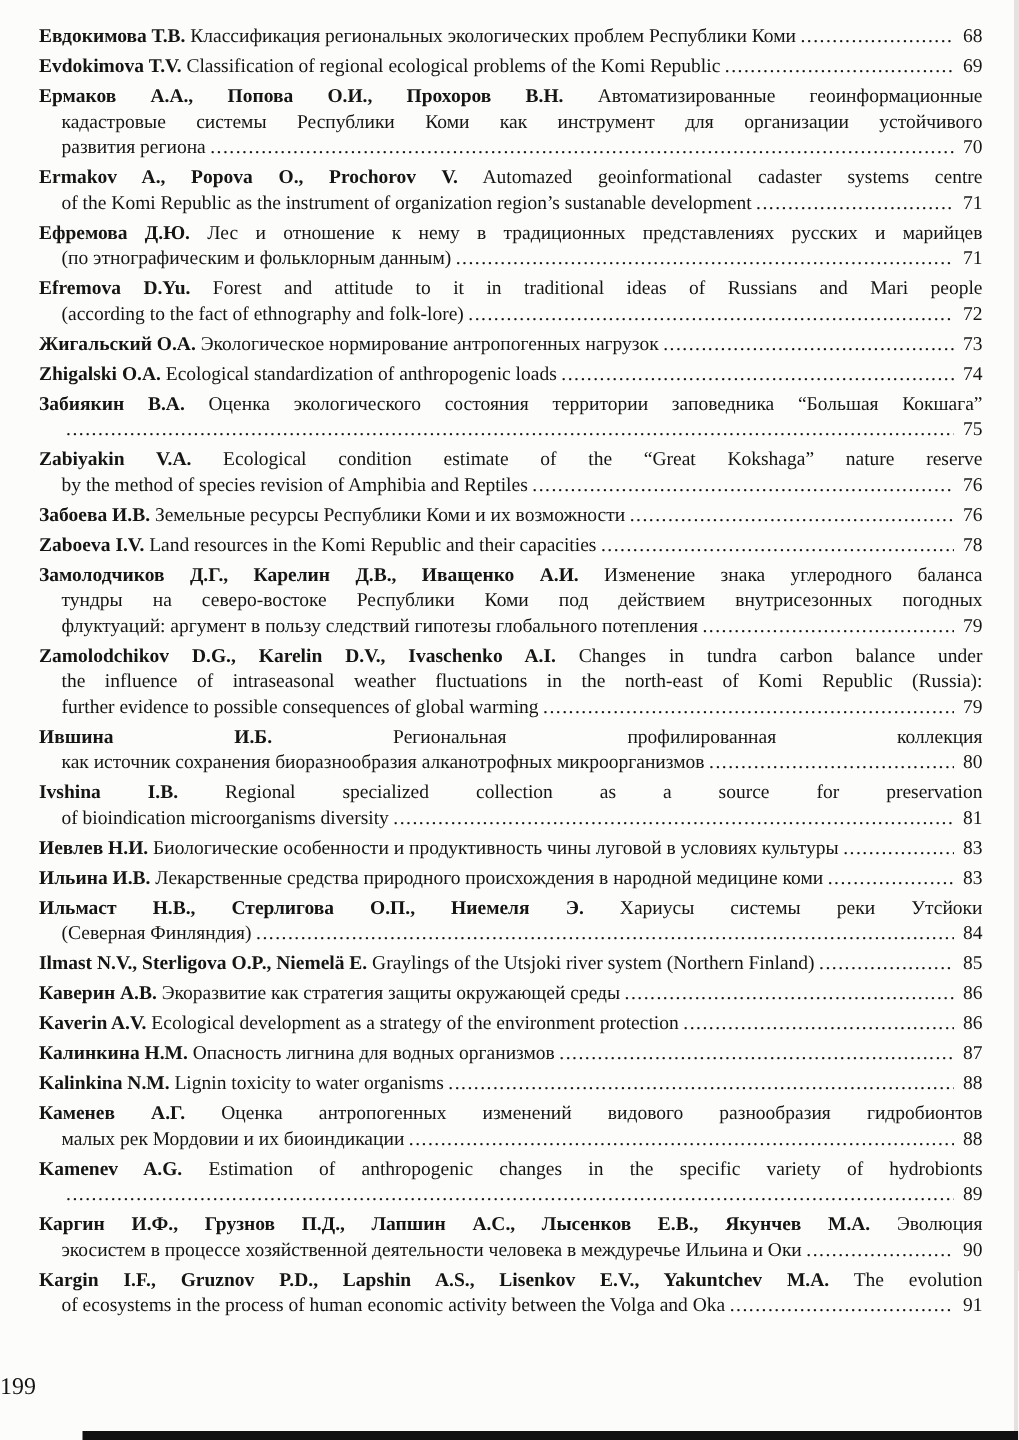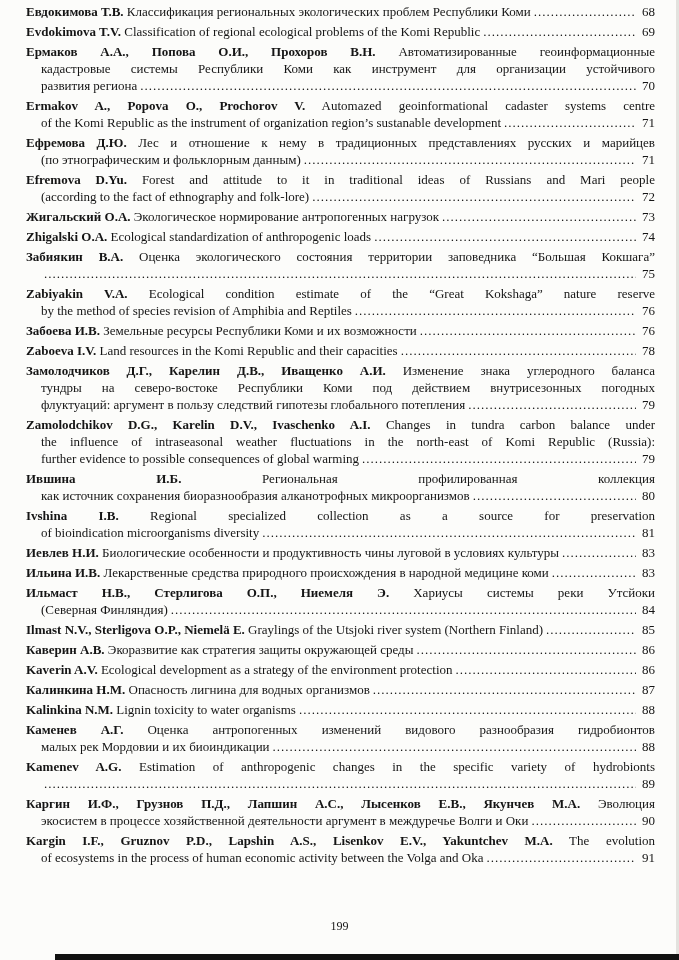--- a/index.html
+++ b/index.html
@@ -9,21 +9,21 @@
     width: 679px;
     height: 960px;
     background: #fcfcfa;
     overflow: hidden;
     font-family: "Liberation Serif", serif;
     font-size: 13px;
     color: #151515;
   }
   .content {
     position: absolute;
-    top: 3px;
+    top: 15px;
     left: 26px;
     right: 24px;
   }
   .entry { margin-bottom: 3px; }
   .line { line-height: 17px; }
   .line.jtext {
     display: block;
     text-align: justify;
     text-align-last: justify;
   }
@@ -48,22 +48,21 @@
   .pagenum {
     flex: 0 0 auto;
     min-width: 16px;
     text-align: right;
   }
   .footer-num {
     position: absolute;
     bottom: 26px;
     left: 0;
     right: 0;
-    text-align: center;
-    font-size: 12px;
+    font-size: 16px;
   }
   .bottom-bar {
     position: absolute;
     bottom: 0;
     left: 55px;
     right: 0;
     height: 6px;
     background: #111111;
   }
   .right-edge {
@@ -273,21 +272,21 @@
       <div class="entry">
         <div class="line jtext"><span class="text"><b class="authors">Kamenev A.G.</b> Estimation of anthropogenic changes in the specific variety of hydrobionts</span></div>
         <div class="line flexline cont">
           <span class="dots"></span>
           <span class="pagenum">89</span>
         </div>
       </div>
       <div class="entry">
         <div class="line jtext"><span class="text"><b class="authors">Каргин И.Ф., Грузнов П.Д., Лапшин А.С., Лысенков Е.В., Якунчев М.А.</b> Эволюция</span></div>
         <div class="line flexline cont">
-          <span class="text">экосистем в процессе хозяйственной деятельности аргумент в междуречье Волги и Оки</span>
+          <span class="text">экосистем в процессе хозяйственной деятельности человека в междуречье Ильина и Оки</span>
           <span class="dots"></span>
           <span class="pagenum">90</span>
         </div>
       </div>
       <div class="entry">
         <div class="line jtext"><span class="text"><b class="authors">Kargin I.F., Gruznov P.D., Lapshin A.S., Lisenkov E.V., Yakuntchev M.A.</b> The evolution</span></div>
         <div class="line flexline cont">
           <span class="text">of ecosystems in the process of human economic activity between the Volga and Oka</span>
           <span class="dots"></span>
           <span class="pagenum">91</span>

